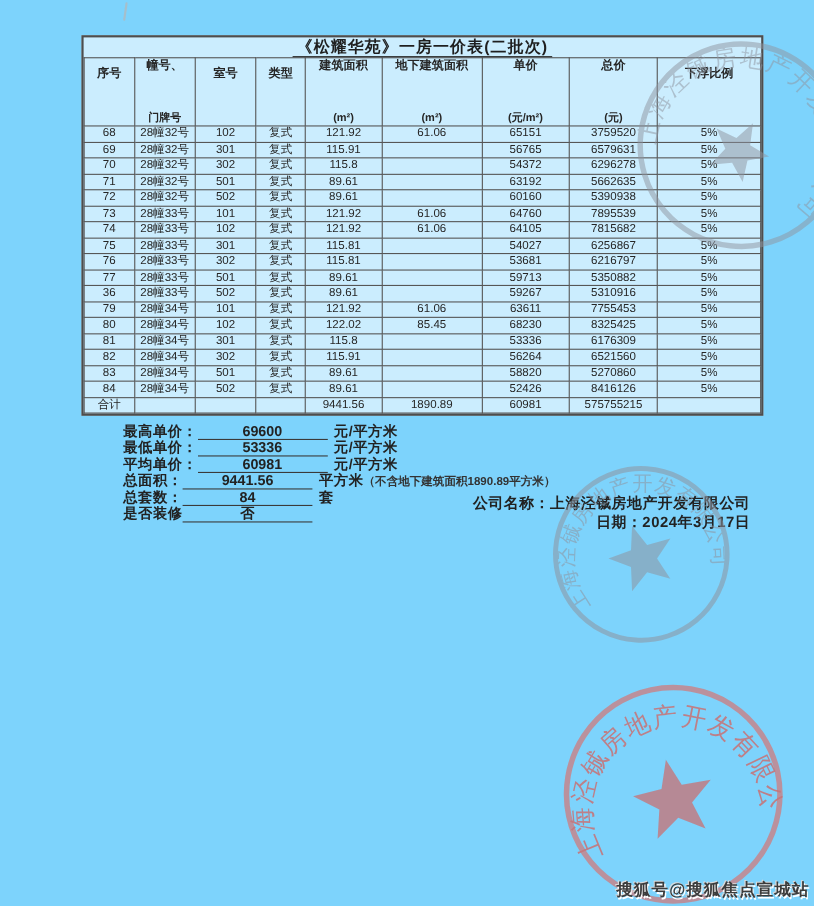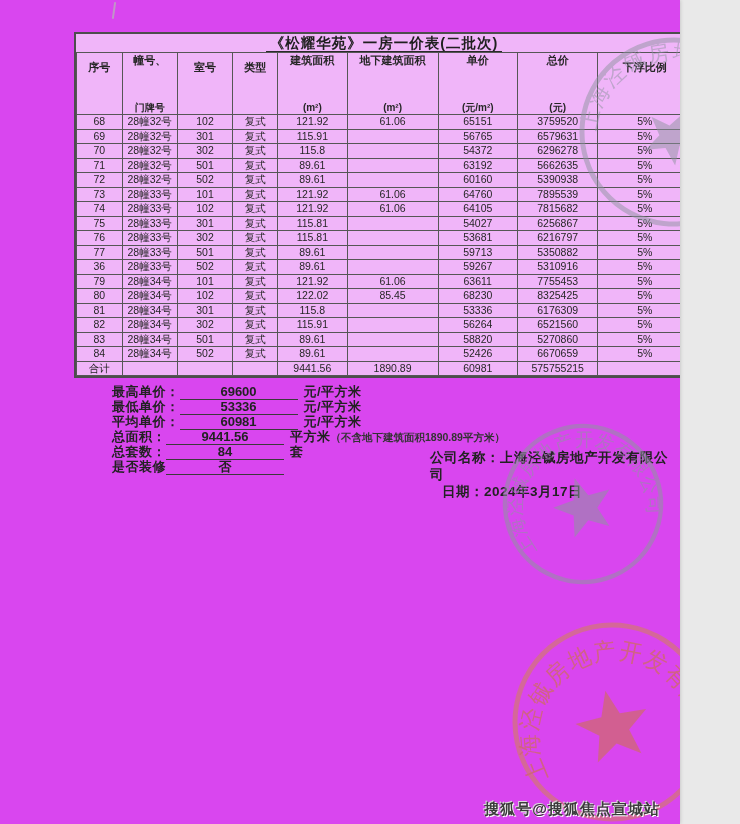--- a/index.html
+++ b/index.html
@@ -1,17 +1,17 @@
 <!DOCTYPE html>
 <html><head>
 <meta charset="utf-8">
 <style>
   html,body{margin:0;padding:0;}
   body{background:#e9e9e9;font-family:"Liberation Sans","DejaVu Sans",sans-serif;}
-  .page{position:relative;width:680px;height:824px;background:#d946ef;overflow:hidden;
+  .page{position:relative;width:740px;height:824px;background:#7dd3fc;overflow:hidden;
         color:#2e2e2e;box-shadow:0 0 4px rgba(0,0,0,.2);}
   
   .pen-mark{position:absolute;left:113px;top:2px;width:2px;height:17px;background:#b7b7b7;
             transform:rotate(8deg);border-radius:2px;opacity:.7;}
 
   
   .table-box{position:absolute;left:74px;top:32px;width:616px;border:2px solid #4d4d4d;background:rgba(255,255,255,.6);}
   .doc-title{height:18px;line-height:18px;text-align:center;font-size:14.5px;font-weight:bold;
              letter-spacing:1px;color:#1f1f1f;}
   .doc-title span{border-bottom:1.5px solid #2b2b2b;padding:0 4px;}
@@ -27,31 +27,31 @@
   
   .summary{position:absolute;left:112px;top:356px;font-size:13px;font-weight:600;color:#222;}
   .summary .line{height:15px;line-height:15px;margin-bottom:0;}
   .summary .lbl{display:inline-block;letter-spacing:.5px;margin-top:28px;}
   .summary .val{display:inline-block;min-width:118px;text-align:center;
                 border-bottom:1.5px solid #3a3a3a;font-weight:600;}
   .summary .unit{display:inline-block;margin-left:6px;letter-spacing:.5px;}
   .summary .note{display:inline-block;font-size:10.5px;font-weight:600;color:#333;}
 
   
-  .company{position:absolute;left:430px;top:449px;font-size:13.5px;font-weight:600;color:#222;line-height:17px;letter-spacing:.5px;}
+  .company{position:absolute;left:430px;top:449px;font-size:13.5px;font-weight:600;color:#222;line-height:17px;letter-spacing:.5px;text-align:right;}
   .company .date{margin-left:12px;}
 
   
   .seal{position:absolute;pointer-events:none;}
   .seal-gray-top{left:568px;top:26px;opacity:.5;transform:rotate(28deg);}
   .seal-gray-mid{left:495px;top:416px;opacity:.55;transform:rotate(-18deg);}
   .seal-red{left:504px;top:614px;opacity:.88;transform:rotate(-12deg);}
 
   
-  .watermark{position:absolute;right:20px;bottom:5px;font-size:15px;font-weight:bold;
+  .watermark{position:absolute;right:4px;bottom:5px;font-size:15px;font-weight:bold;
              color:#3c3c3c;letter-spacing:1px;
              text-shadow:1px 1px 0 #ffffff,-1px -1px 0 #d9d9d9;}
 </style>
 </head>
 <body>
 
 <div class="page">
 
   <div class="pen-mark"></div>
 
@@ -289,21 +289,21 @@
             <td>5%</td>
           </tr>
           <tr>
             <td>84</td>
             <td>28幢34号</td>
             <td>502</td>
             <td>复式</td>
             <td>89.61</td>
             <td></td>
             <td>52426</td>
-            <td>6670659</td>
+            <td>8416126</td>
             <td>5%</td>
           </tr>
           <tr>
             <td>合计</td>
             <td></td>
             <td></td>
             <td></td>
             <td>9441.56</td>
             <td>1890.89</td>
             <td>60981</td>

